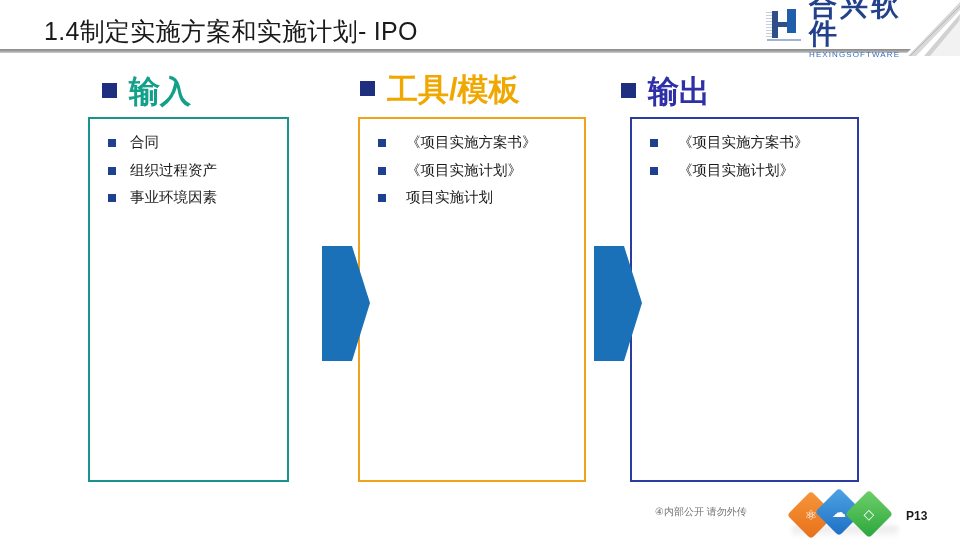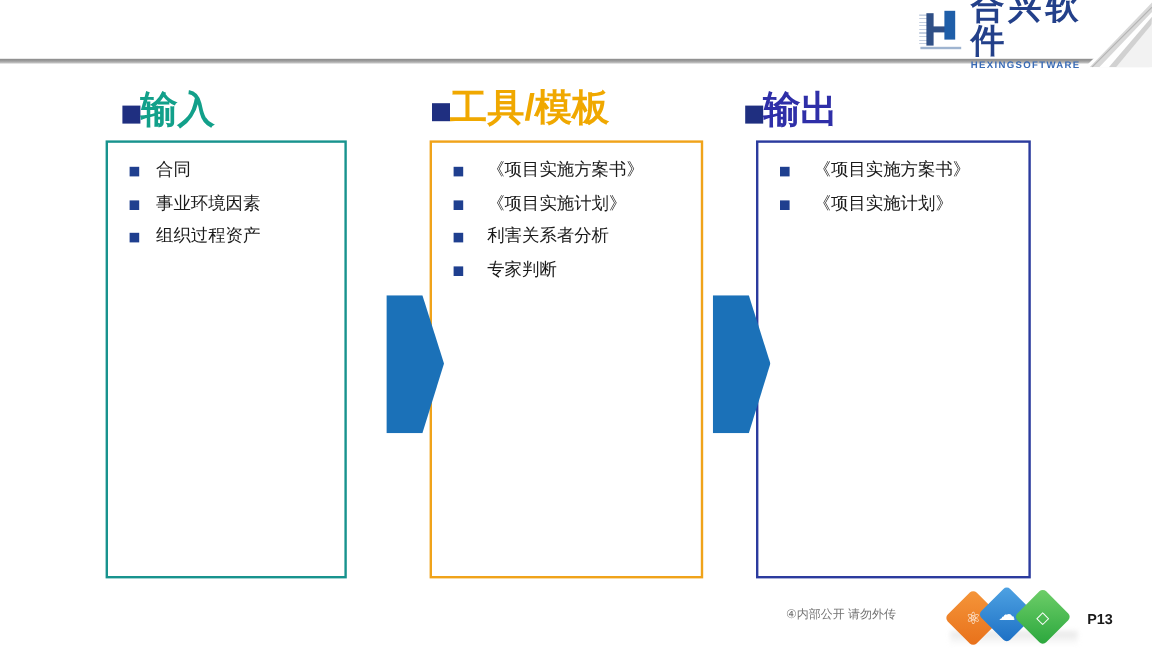--- a/index.html
+++ b/index.html
@@ -86,40 +86,39 @@
   }
   .logo-text { display: flex; flex-direction: column; line-height: 1; }
   .logo-cn {
     font-size: 28px;
     font-weight: bold;
     color: #23408a;
     letter-spacing: 3px;
   }
   .logo-en {
     font-size: 8px;
-    font-weight: bold;
+    font-weight: normal;
     color: #3a6bb5;
     letter-spacing: 1.1px;
     margin-top: 3px;
   }
 
   
   #page-curl {
     position: absolute;
     right: 0; top: 0;
     width: 56px; height: 56px;
     pointer-events: none;
   }
 
   
   .col-header {
     position: absolute;
     display: flex;
-    align-items: center;
-    gap: 0;
+    gap: 12px;
     white-space: nowrap;
   }
   .hdr-bullet {
     width: 15px; height: 15px;
     background: #1f2f80;
     flex: 0 0 auto;
     margin-top: 7px;
   }
   .hdr-label {
     font-size: 31px;
@@ -234,20 +233,21 @@
     width: 106px; height: 12px;
     background: linear-gradient(to bottom, rgba(200,200,200,.45), rgba(255,255,255,0));
     filter: blur(2px);
   }
 </style>
 </head>
 <body>
 
 <div id="slide">
 
+  <div id="slide-title">1.4制定实施方案和实施计划- IPO</div>
   <div id="title-rule"></div>
 
   <div id="logo-block">
     <div class="logo-mark">
       <div class="h-ghost"></div>
       <div class="h-left"></div>
       <div class="h-bar"></div>
       <div class="h-right"></div>
       <div class="h-base"></div>
     </div>
@@ -282,46 +282,42 @@
   </div>
 
   <div class="col-box" id="box-input">
     <ul class="item-list">
       <li>
         <span class="li-bullet"></span>
         <span>合同</span>
       </li>
       <li>
         <span class="li-bullet"></span>
+        <span>组织过程资产</span>
+      </li>
+      <li>
+        <span class="li-bullet"></span>
         <span>事业环境因素</span>
-      </li>
-      <li>
-        <span class="li-bullet"></span>
-        <span>组织过程资产</span>
       </li>
     </ul>
   </div>
 
   <div class="col-box" id="box-tools">
     <ul class="item-list indented">
       <li>
         <span class="li-bullet"></span>
         <span>《项目实施方案书》</span>
       </li>
       <li>
         <span class="li-bullet"></span>
         <span>《项目实施计划》</span>
       </li>
       <li>
         <span class="li-bullet"></span>
-        <span>利害关系者分析</span>
-      </li>
-      <li>
-        <span class="li-bullet"></span>
-        <span>专家判断</span>
+        <span>项目实施计划</span>
       </li>
     </ul>
   </div>
 
   <div class="col-box" id="box-output">
     <ul class="item-list indented">
       <li>
         <span class="li-bullet"></span>
         <span>《项目实施方案书》</span>
       </li>

